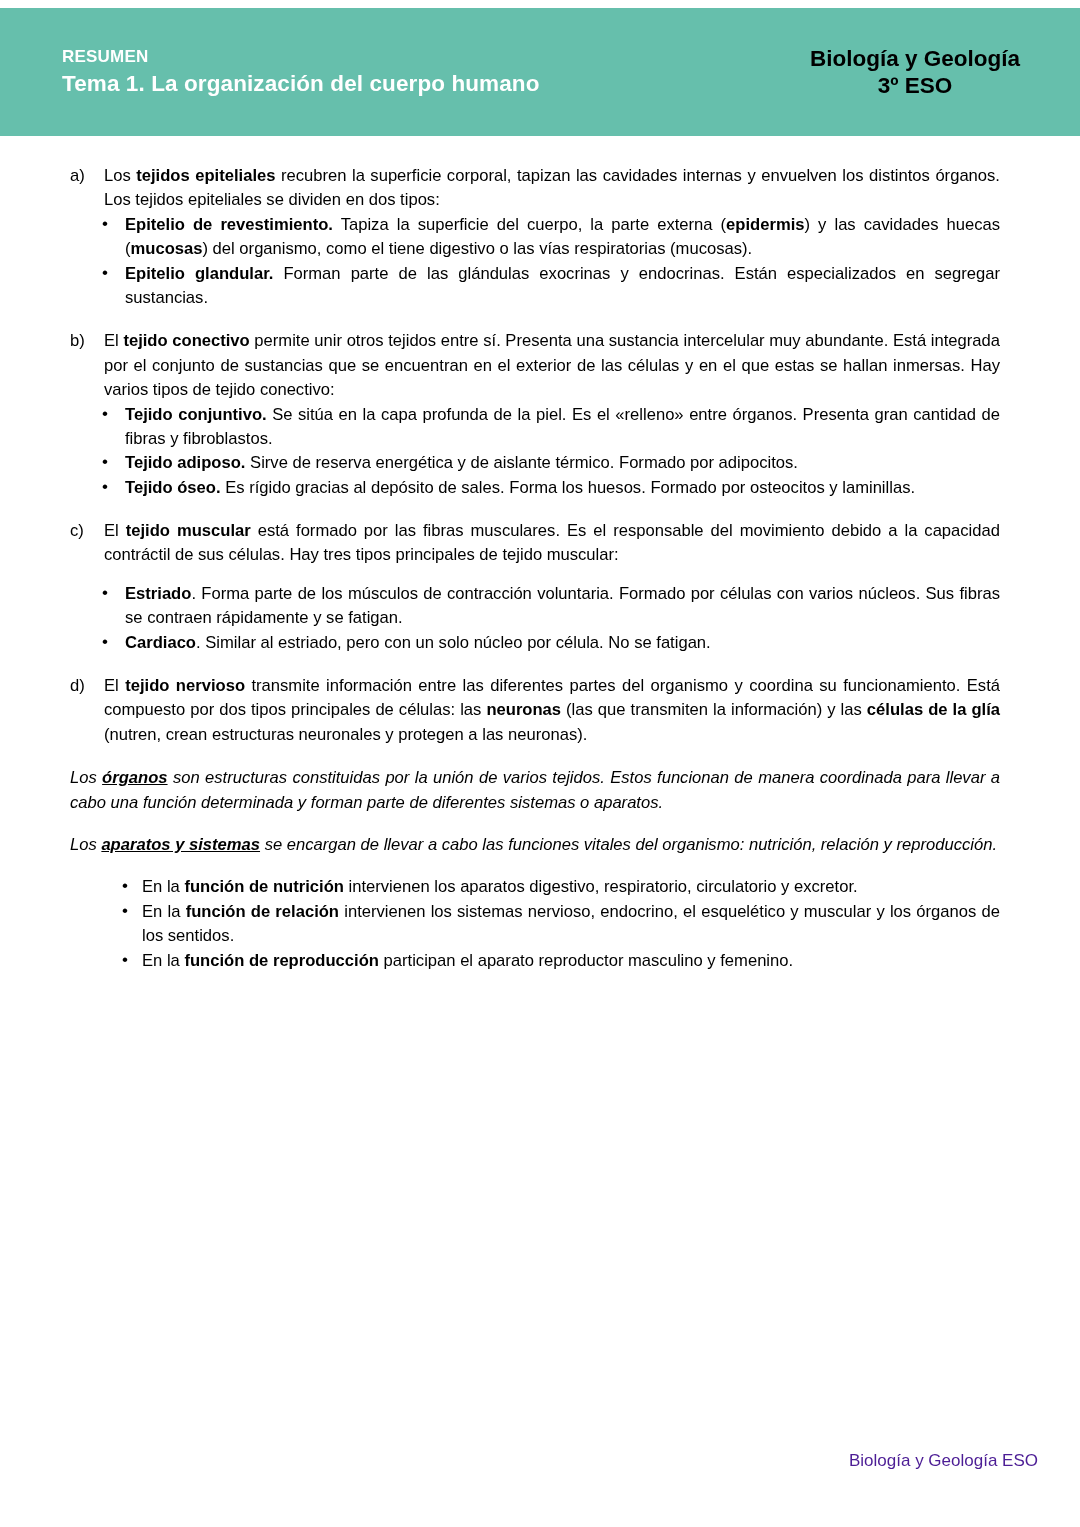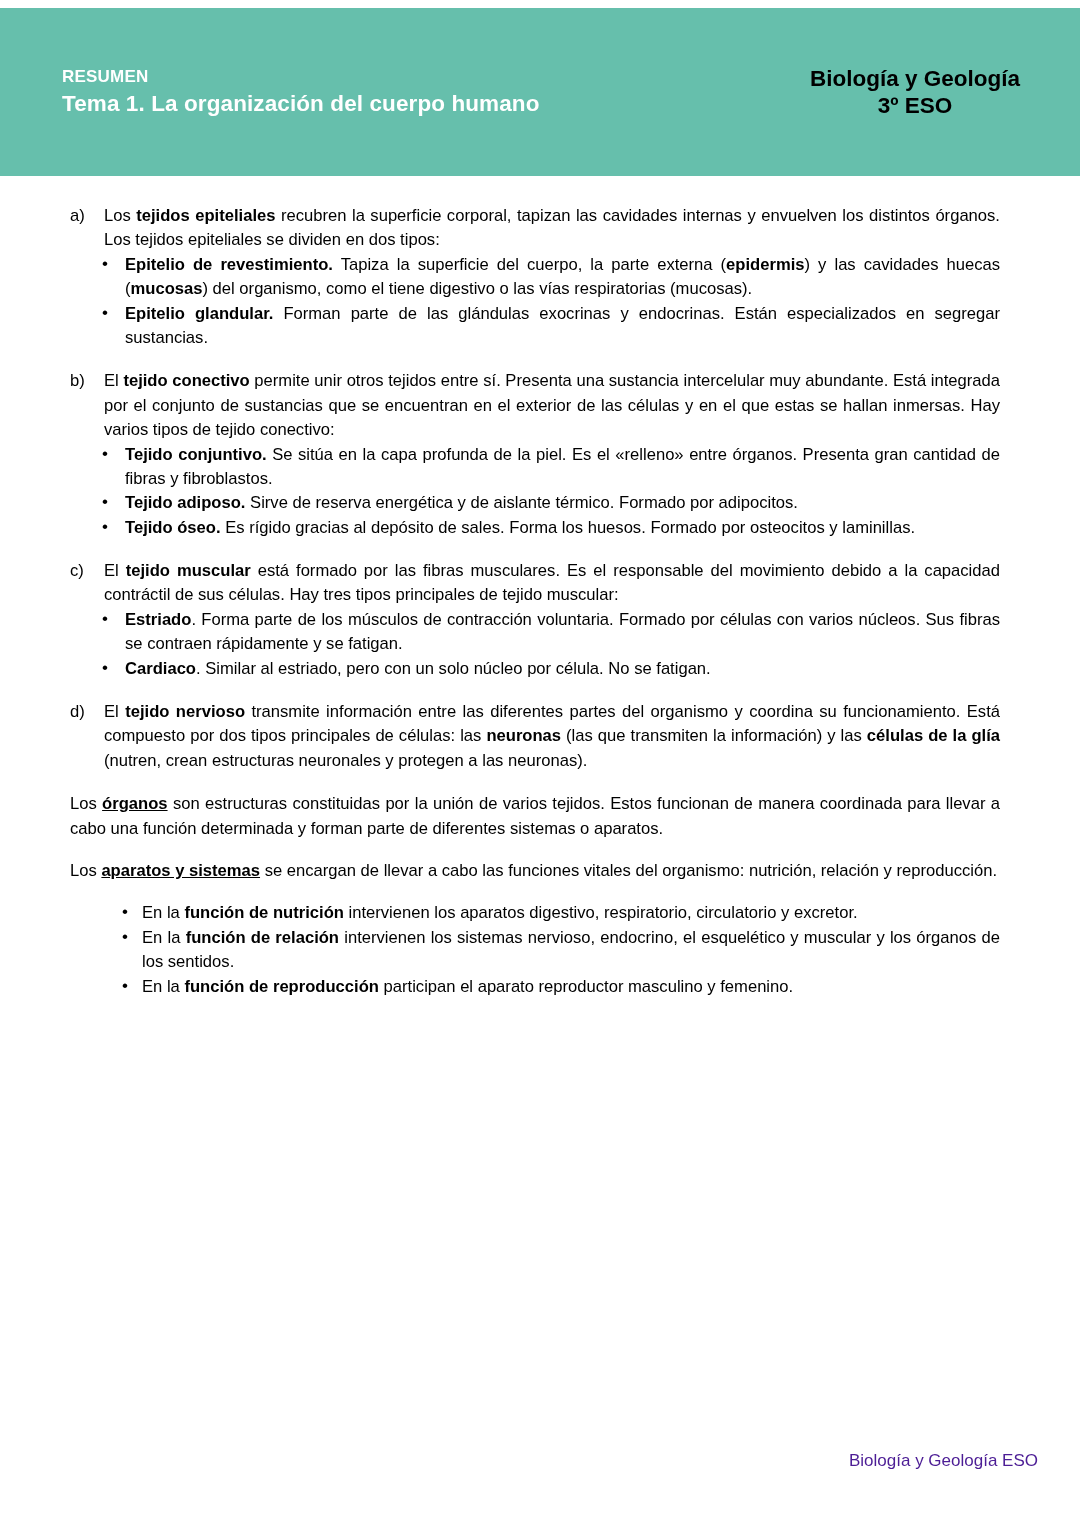--- a/index.html
+++ b/index.html
@@ -15,21 +15,21 @@
     color: #000000;
     overflow: hidden;
     position: relative;
   }
 
   
   .page-top-gap { height: 8px; background: #ffffff; }
 
   .header-band {
     background: #66bfac;
-    height: 168px;
+    height: 128px;
     position: relative;
     display: flex;
     align-items: center;
     justify-content: space-between;
     box-sizing: border-box;
     padding: 0 60px 0 62px;
   }
   .header-left { color: #ffffff; line-height: 1.22; }
   .header-kicker {
     font-size: 17px;
@@ -112,20 +112,21 @@
   ul.bullets.deep > li {
     margin-left: 48px;
     padding-left: 24px;
   }
 
   .plain-para {
     font-size: 16.6px;
     line-height: 1.47;
     text-align: justify;
     margin: 0 0 18px 0;
+    font-style: italic;
   }
 
   .gap-before { margin-top: 18px; }
 
   b, strong { font-weight: bold; }
   .ul-bold { font-weight: bold; text-decoration: underline; }
 
   
   .footer {
     position: absolute;
@@ -176,21 +177,21 @@
     <ul class="bullets">
       <li><b>Tejido conjuntivo.</b><span> Se sitúa en la capa profunda de la piel. Es el «relleno» entre órganos. Presenta gran cantidad de fibras y fibroblastos.</span></li>
       <li><b>Tejido adiposo.</b><span> Sirve de reserva energética y de aislante térmico. Formado por adipocitos.</span></li>
       <li><b>Tejido óseo.</b><span> Es rígido gracias al depósito de sales. Forma los huesos. Formado por osteocitos y laminillas.</span></li>
     </ul>
   </section>
 
   <section class="block">
     <div class="lettered">
       <div class="lettered-marker">c)</div>
-      <div class="lettered-body para" style="margin-bottom:0;"><span>El </span><b>tejido muscular</b><span> está formado por las fibras musculares. Es el responsable del movimiento debido a la capacidad contráctil de sus células. Hay tres tipos principales de tejido muscular:</span></div>
+      <div class="lettered-body para" style="margin-bottom:14px;"><span>El </span><b>tejido muscular</b><span> está formado por las fibras musculares. Es el responsable del movimiento debido a la capacidad contráctil de sus células. Hay tres tipos principales de tejido muscular:</span></div>
     </div>
     <ul class="bullets">
       <li><b>Estriado</b><span>. Forma parte de los músculos de contracción voluntaria. Formado por células con varios núcleos. Sus fibras se contraen rápidamente y se fatigan.</span></li>
       <li><b>Cardiaco</b><span>. Similar al estriado, pero con un solo núcleo por célula. No se fatigan.</span></li>
     </ul>
   </section>
 
   <section class="block">
     <div class="lettered">
       <div class="lettered-marker">d)</div>

